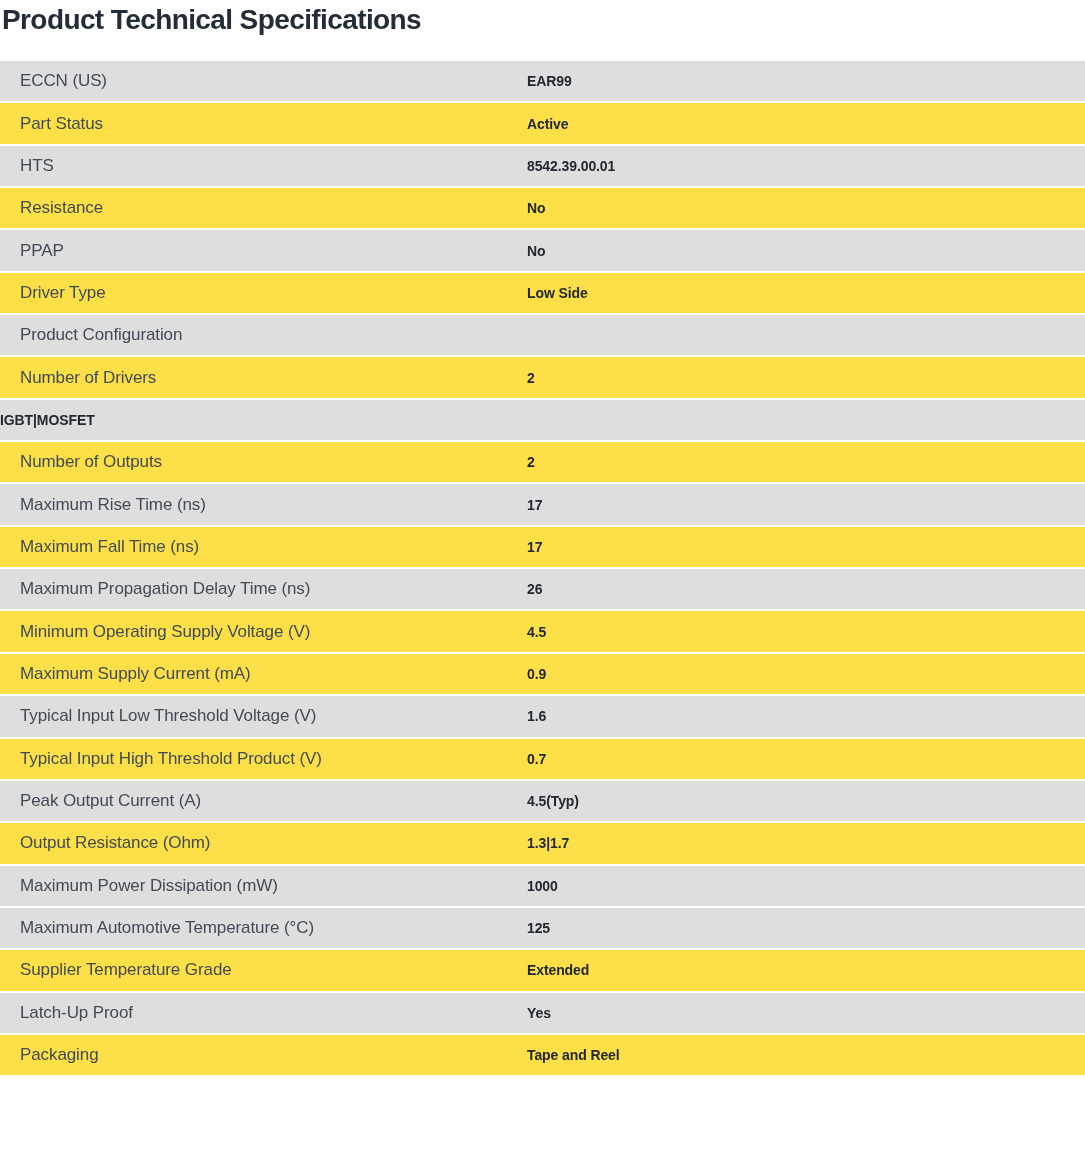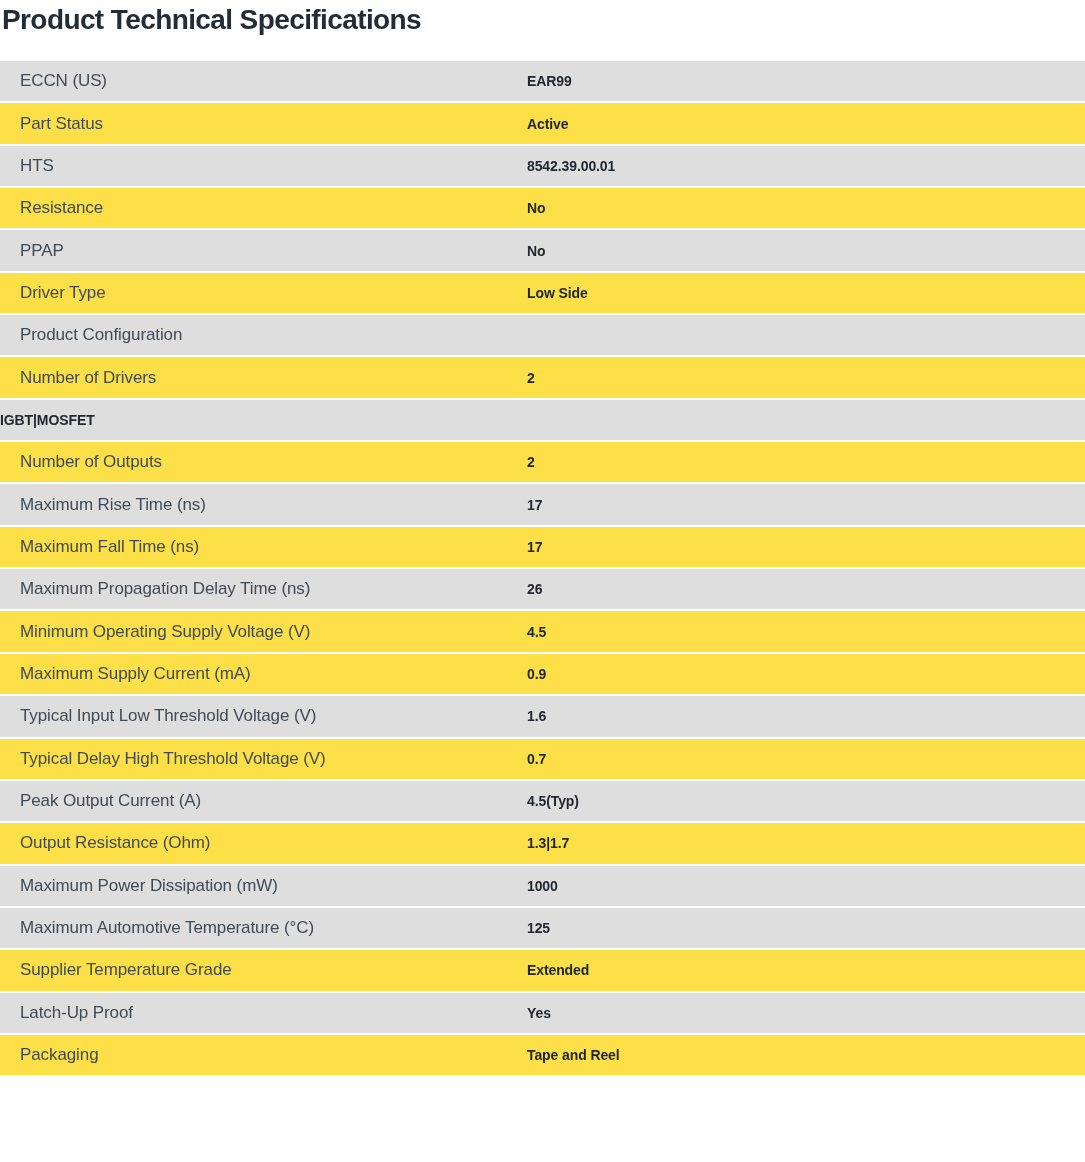--- a/index.html
+++ b/index.html
@@ -136,21 +136,21 @@
     <div class="spec-label">Maximum Supply Current (mA)</div>
     <div class="spec-value">0.9</div>
   </div>
 
   <div class="spec-row alt">
     <div class="spec-label">Typical Input Low Threshold Voltage (V)</div>
     <div class="spec-value">1.6</div>
   </div>
 
   <div class="spec-row">
-    <div class="spec-label">Typical Delay High Threshold Voltage (V)</div>
+    <div class="spec-label">Typical Input High Threshold Product (V)</div>
     <div class="spec-value">0.7</div>
   </div>
 
   <div class="spec-row alt">
     <div class="spec-label">Peak Output Current (A)</div>
     <div class="spec-value">4.5(Typ)</div>
   </div>
 
   <div class="spec-row">
     <div class="spec-label">Output Resistance (Ohm)</div>

